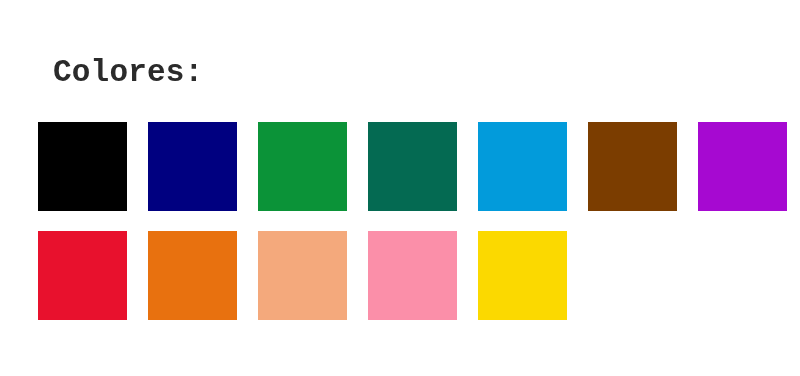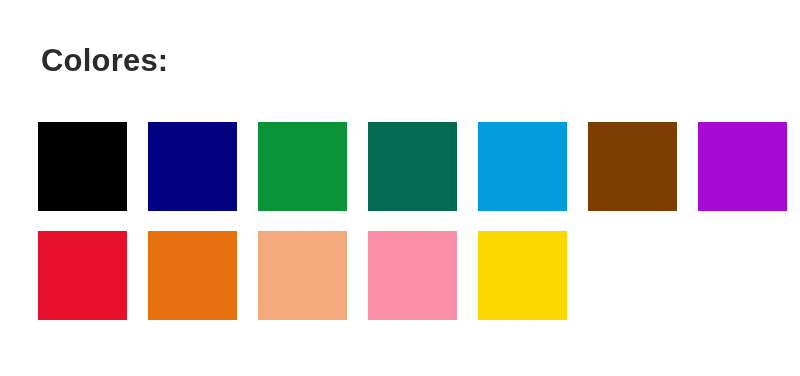--- a/index.html
+++ b/index.html
@@ -21,22 +21,22 @@
     width: 800px;
     height: 376px;
     background: #ffffff;
     box-sizing: border-box;
   }
 
   .page-title {
     position: absolute;
     left: 41px;
     top: 42px;
-    margin: 0;
-    font-family: Liberation Sans, sans-serif;
+    margin: 12px;
+    font-family: Liberation Mono, monospace;
     font-size: 31px;
     font-weight: bold;
     line-height: 38px;
     letter-spacing: 0.2px;
     color: #2b2b2b;
     white-space: nowrap;
   }
 
   .palette {
     position: absolute;

